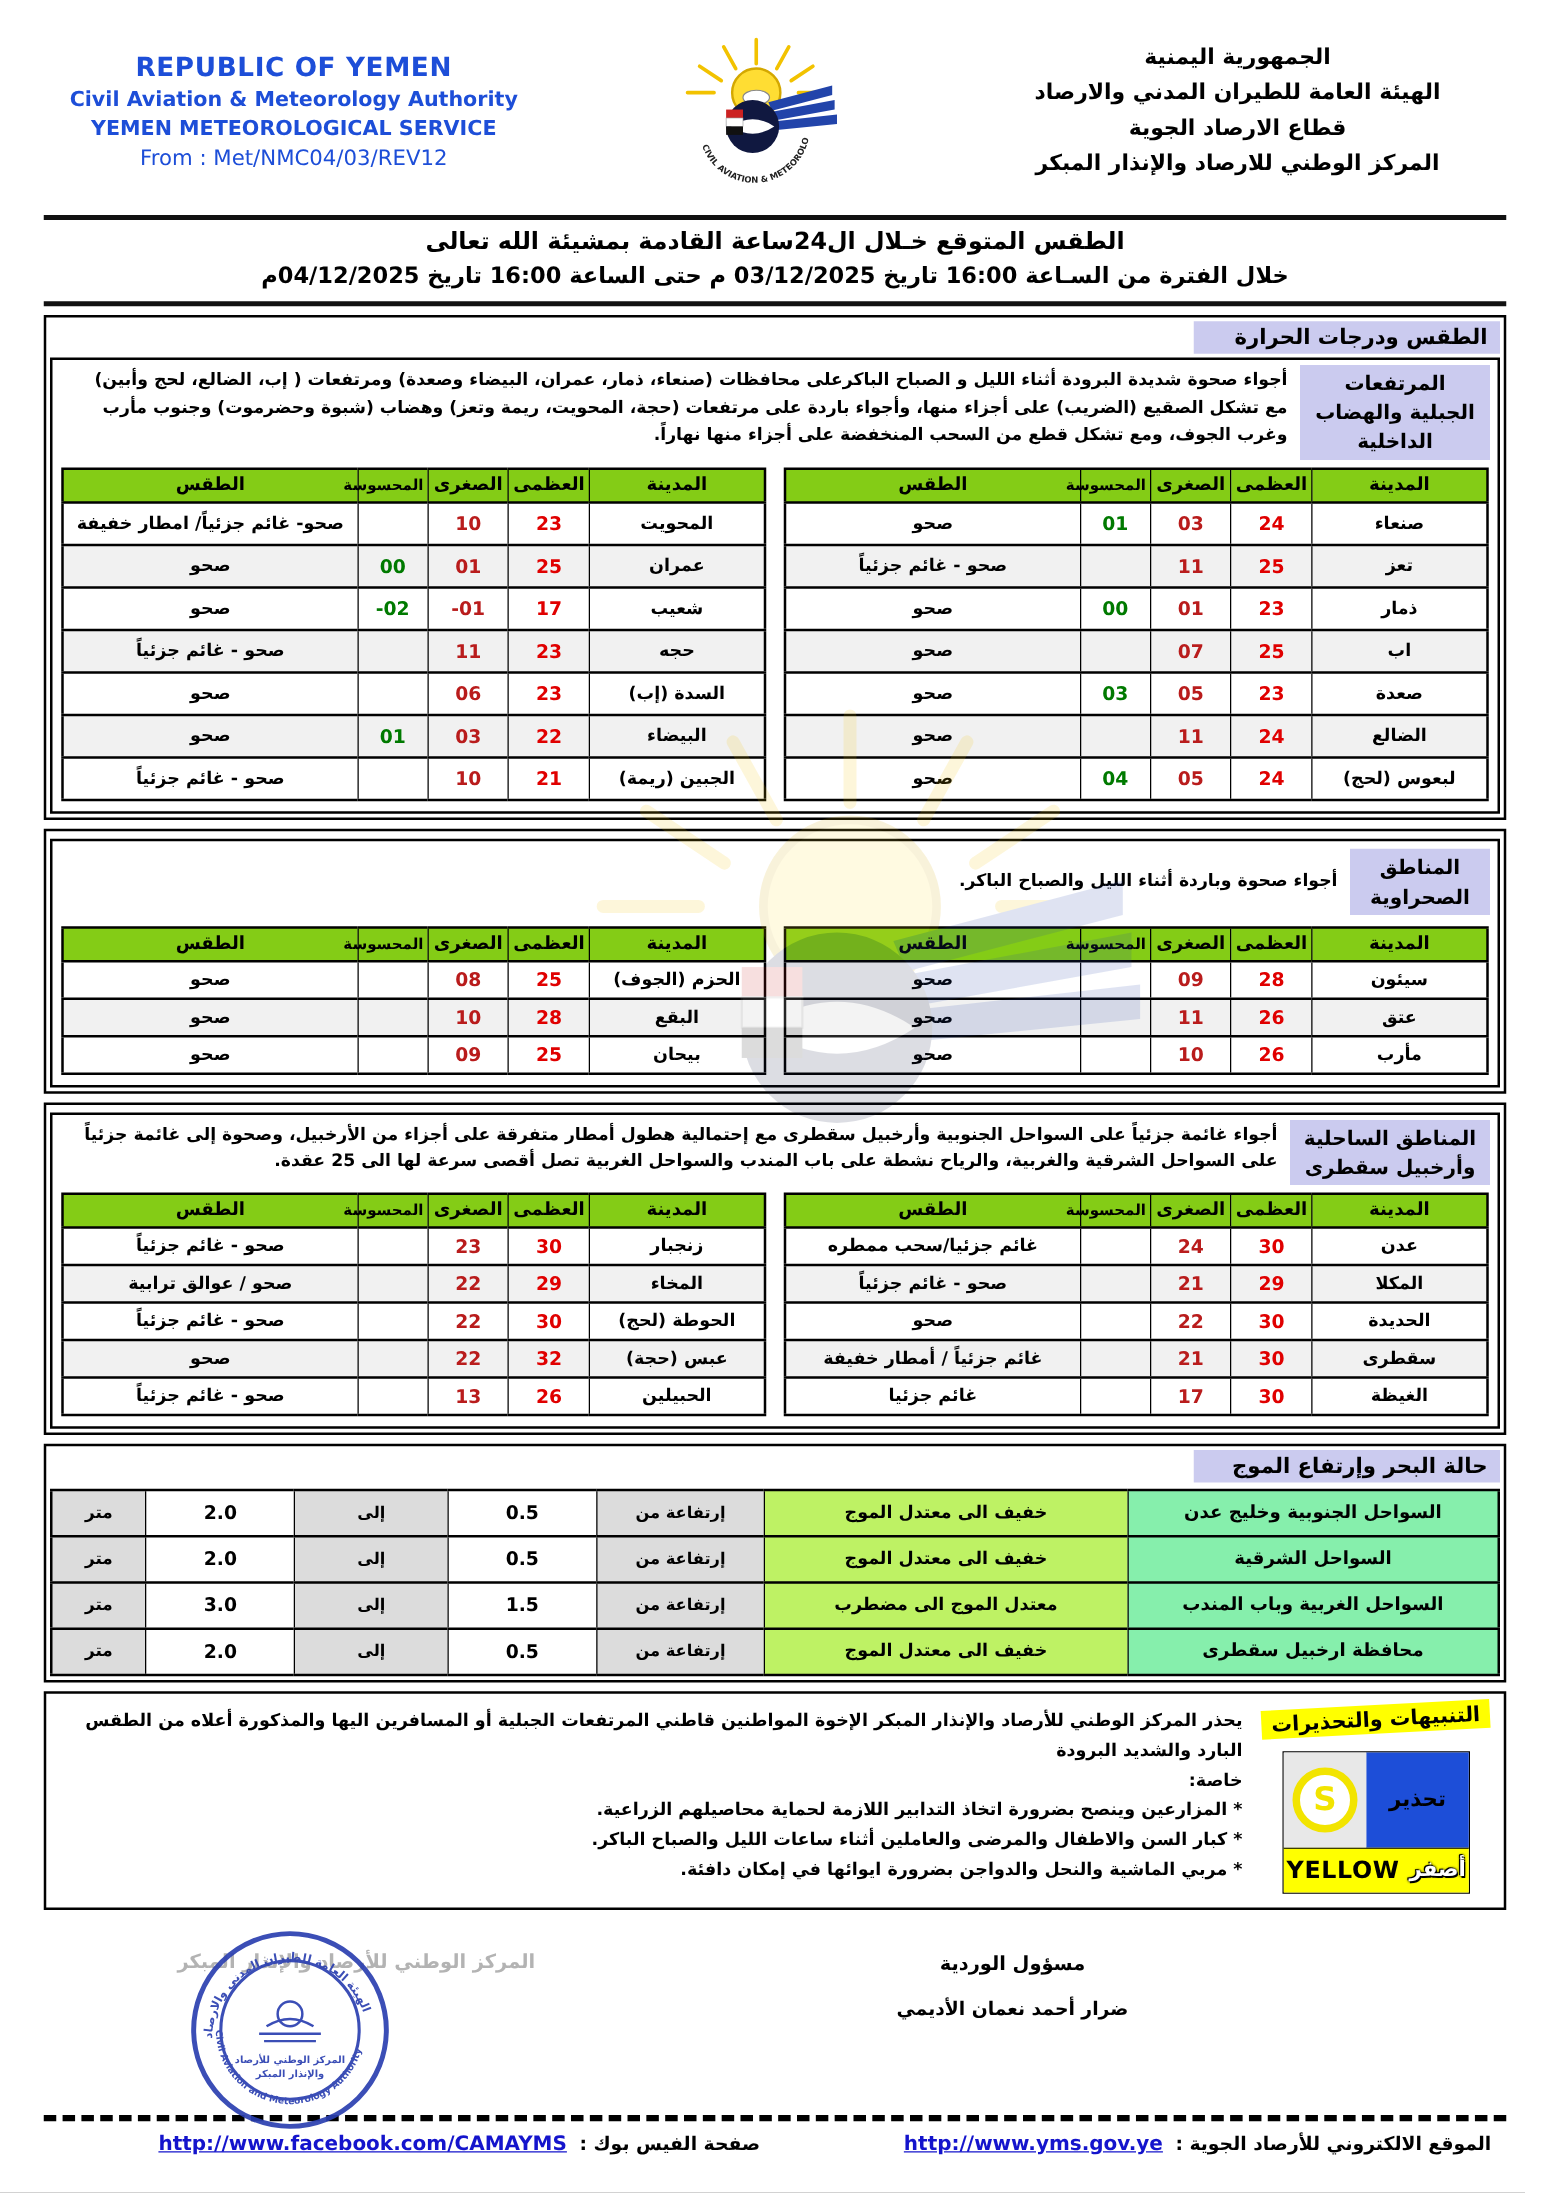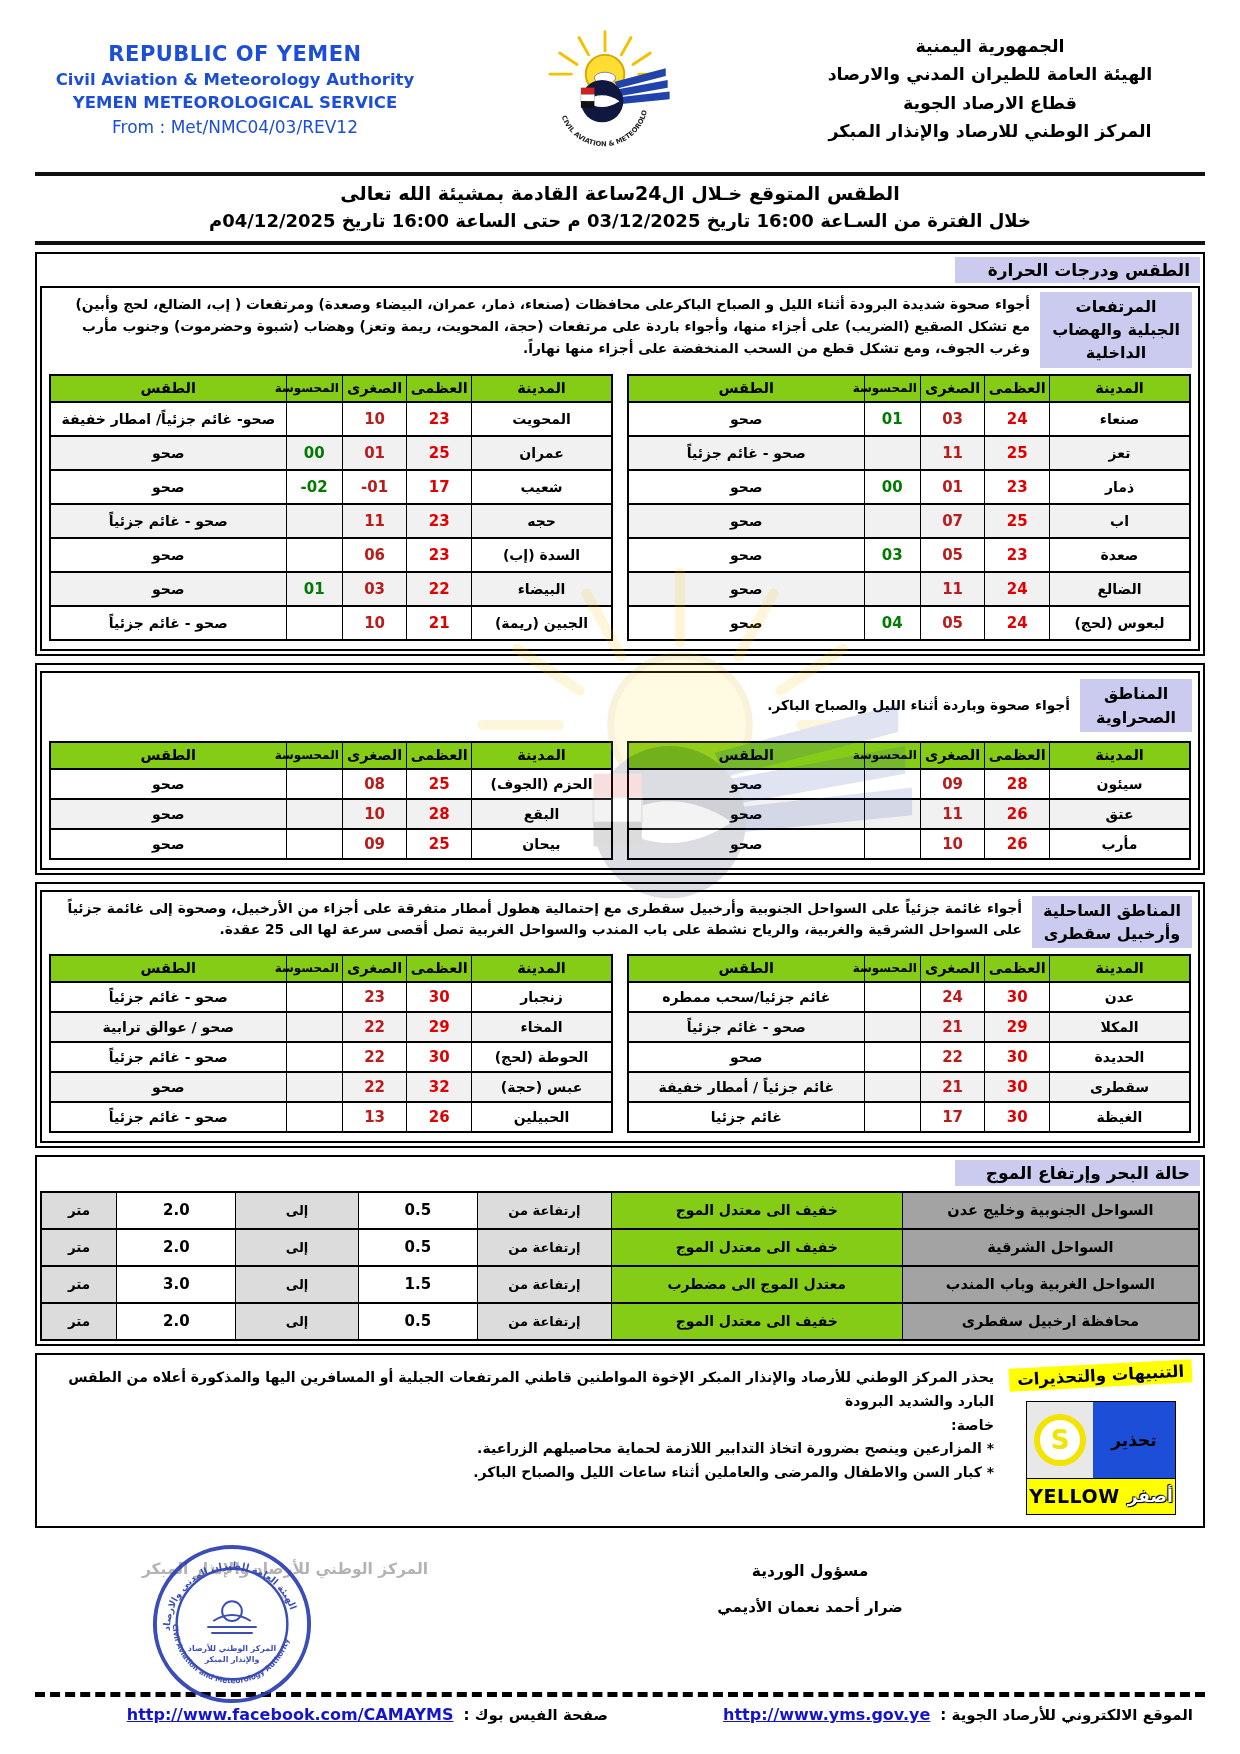--- a/index.html
+++ b/index.html
@@ -48,22 +48,22 @@
   .wt tbody tr:nth-of-type(even) { background:#F1F1F1; }
   .wt td.num { font-size:15px; direction:ltr; }
   .wt td.max { color:#E00000; }
   .wt td.min { color:#b91c1c; }
   .wt td.feel { color:#007A00; }
   .c-city { width:25%; } .c-max { width:11.5%; } .c-min { width:11.5%; } .c-feel { width:10%; } .c-wx { width:42%; }
 
   
   table.sea { border-collapse:collapse; width:100%; direction:rtl; table-layout:fixed; border:2px solid #000; margin-top:5px; }
   .sea td { border:solid #000; border-width:2px 1px; text-align:center; vertical-align:middle; height:37px; font-weight:700; color:#000; }
-  .sea td.region { width:25.5%; background:#a3a3a3; font-size:14.5px; }
-  .sea td.state  { width:25%;  background:#84cc16; font-size:14px; }
+  .sea td.region { width:25.5%; background:#86efac; font-size:14.5px; }
+  .sea td.state  { width:25%;  background:#bef264; font-size:14px; }
   .sea td.lab    { background:#DCDCDC; font-size:13px; }
   .sea td.from   { width:11.5%; }
   .sea td.tow    { width:10.5%; }
   .sea td.unit   { width:6.5%; background:#DCDCDC; font-size:13.5px; }
   .sea td.val    { width:10.25%; font-size:15px; direction:ltr; background:#fff; }
 
   
   .warn-flex { display:flex; direction:rtl; padding:4px 4px 8px; }
   .warn-side { width:190px; display:flex; flex-direction:column; align-items:center; }
   .warn-title { background:#FFFF00; font-size:16.5px; font-weight:700; padding:2px 8px;
@@ -605,20 +605,21 @@
         </div>
         <div class="warn-text">
           <div>يحذر المركز الوطني للأرصاد والإنذار المبكر الإخوة المواطنين قاطني المرتفعات الجبلية أو المسافرين اليها والمذكورة أعلاه من الطقس البارد والشديد البرودة</div>
           <div class="emph">خاصة:</div>
           <div>
 
               <div>* المزارعين وينصح بضرورة اتخاذ التدابير اللازمة لحماية محاصيلهم الزراعية.</div>
 
               <div>* كبار السن والاطفال والمرضى والعاملين أثناء ساعات الليل والصباح الباكر.</div>
 
+              <div>* مربي الماشية والنحل والدواجن بضرورة ايوائها في إمكان دافئة.</div>
             </div>
         </div>
       </div>
     </section>
 
   </div>
 
   <div class="officer">
     <div class="officer-role">مسؤول الوردية</div>
     <div class="officer-name">ضرار أحمد نعمان الأديمي</div>

